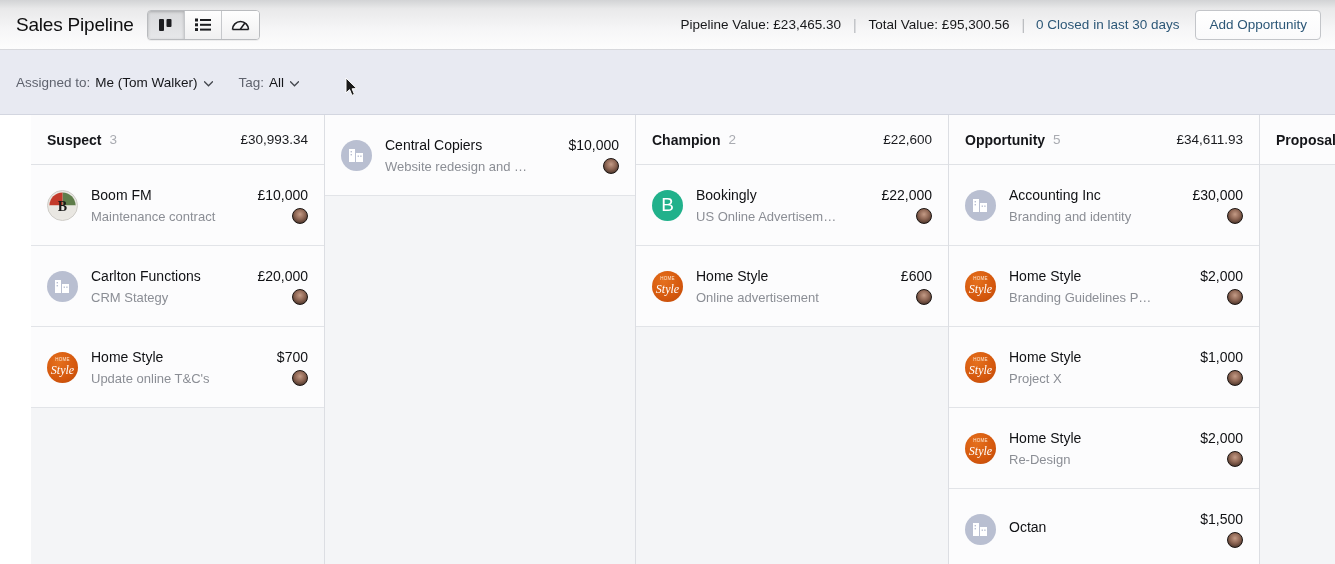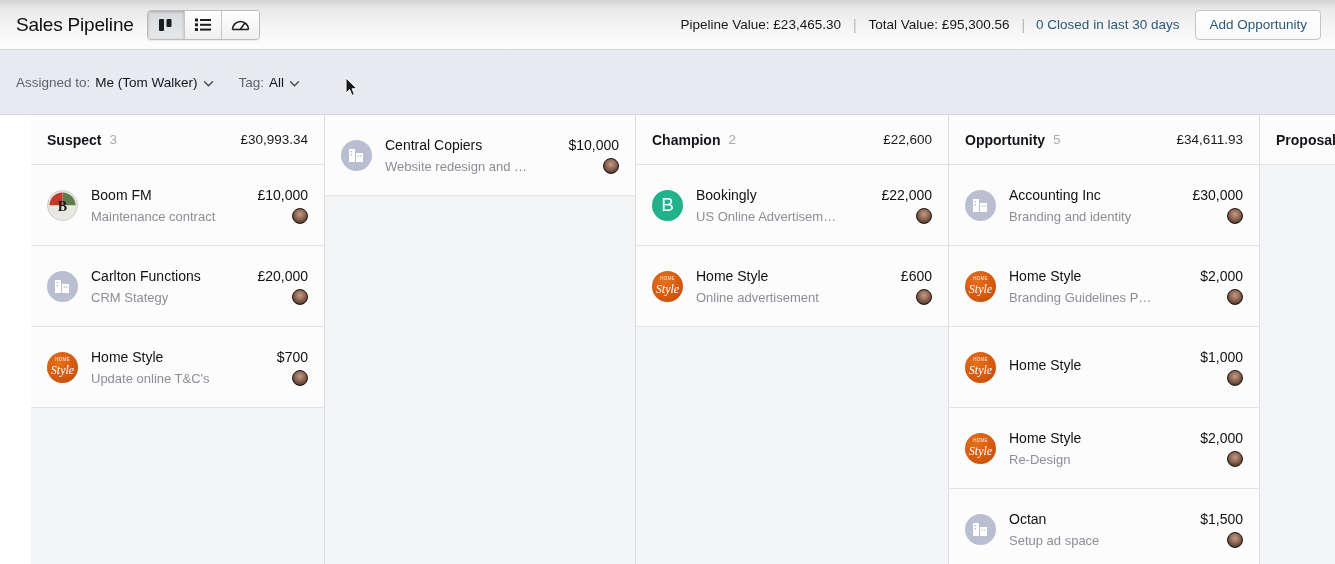--- a/index.html
+++ b/index.html
@@ -523,20 +523,21 @@
         </div>
       </div>
 
       <div class="card">
         <div class="logo homestyle">
           <span class="hs-top">HOME</span>
           <span class="hs-main">Style</span>
         </div>
         <div class="card-text">
           <div class="card-title">Home Style</div>
+          <div class="card-sub">Project X</div>
         </div>
         <div class="card-right">
           <div class="card-amount">$1,000</div>
           <div class="owner-avatar"></div>
         </div>
       </div>
 
       <div class="card">
         <div class="logo homestyle">
           <span class="hs-top">HOME</span>
@@ -558,21 +559,20 @@
             <rect x="1" y="1" width="6" height="13" fill="#ffffff"></rect>
             <rect x="8" y="5" width="7" height="9" fill="#ffffff"></rect>
             <rect x="2.6" y="3" width="1.4" height="1.4" fill="#b9bfd1"></rect>
             <rect x="2.6" y="6" width="1.4" height="1.4" fill="#b9bfd1"></rect>
             <rect x="9.6" y="7.5" width="1.4" height="1.4" fill="#b9bfd1"></rect>
             <rect x="12.2" y="7.5" width="1.4" height="1.4" fill="#b9bfd1"></rect>
           </svg>
         </div>
         <div class="card-text">
           <div class="card-title">Octan</div>
-          <div class="card-sub">Setup ad space</div>
         </div>
         <div class="card-right">
           <div class="card-amount">$1,500</div>
           <div class="owner-avatar"></div>
         </div>
       </div>
 
     </div>
   </div>
 

